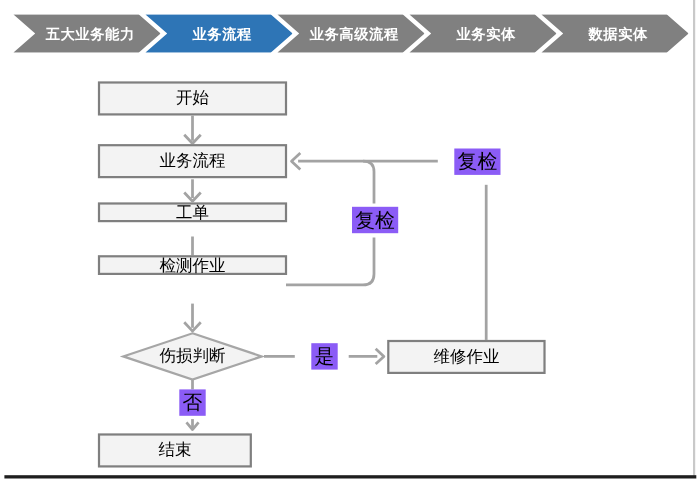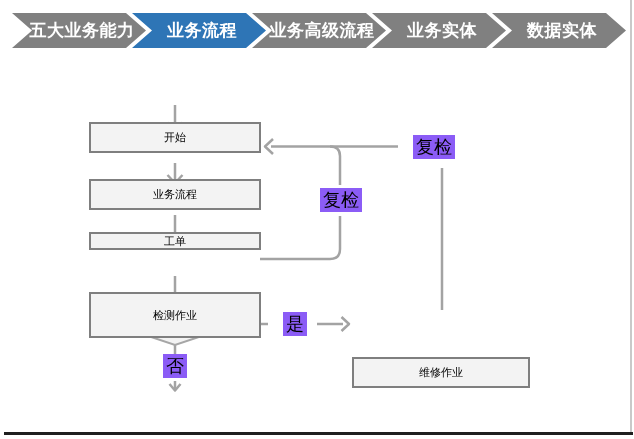--- a/index.html
+++ b/index.html
@@ -12,32 +12,32 @@
     width:634px;height:439px;background:#ffffff;overflow:hidden;
     font-family:"Liberation Sans","DejaVu Sans",sans-serif;
   }
   .stage{position:relative;width:634px;height:439px;background:#fff;}
 
   
   .breadcrumb{position:absolute;left:12px;top:13px;height:35px;display:flex;}
   .chev{
     flex:0 0 134px;height:35px;line-height:35px;text-align:center;
     background:var(--chevron-gray);color:var(--chevron-text);
-    font-size:17px;font-weight:bold;letter-spacing:.5px;
+    font-size:13px;font-weight:bold;letter-spacing:.5px;
     clip-path:polygon(0 0, calc(100% - 20px) 0, 100% 50%, calc(100% - 20px) 100%, 0 100%, 20px 50%);
     padding-left:6px;box-sizing:border-box;white-space:nowrap;
   }
   .chev + .chev{margin-left:-14px;}
   .chev.active{background:var(--chevron-active);}
 
   
   .node{
     position:absolute;background:var(--node-fill);border:2px solid var(--node-border);
     box-sizing:border-box;display:flex;align-items:center;justify-content:center;
-    font-size:11px;color:var(--text);white-space:nowrap;margin-top:48px;
+    font-size:15px;color:var(--text);white-space:nowrap;
   }
   .connectors{position:absolute;left:0;top:0;}
   .edge{stroke:var(--connector);stroke-width:2.5;fill:none;stroke-linejoin:round;}
   .diamond{fill:var(--node-fill);stroke:var(--diamond-border);stroke-width:2;}
   .elabel{
     position:absolute;transform:translate(-50%,-50%);font-size:18px;color:var(--text);
     background:#8b5cf6;padding:0 3px;white-space:nowrap;
   }
   .dlabel{
     position:absolute;transform:translate(-50%,-50%);font-size:15px;color:var(--text);
@@ -94,22 +94,23 @@
     </g>
     <g>
       <path class="edge" d="M442 168 V310"></path>
     </g>
     <polygon class="diamond" points="175,303 238,324 175,345 112,324"></polygon>
   </svg>
 
   <div class="node" style="left:89px;top:74px;width:172px;height:31px">开始</div>
   <div class="node" style="left:89px;top:131px;width:172px;height:31px">业务流程</div>
   <div class="node" style="left:89px;top:184px;width:172px;height:18px">工单</div>
-  <div class="node" style="left:89px;top:244px;width:172px;height:46px">检测作业</div>
-  <div class="node" style="left:352px;top:309px;width:178px;height:31px">维修作业</div>
+  <div class="node" style="left:89px;top:232px;width:172px;height:18px">检测作业</div>
+  <span class="dlabel" style="left:175px;top:324px">伤损判断</span>
+  <div class="node" style="left:352px;top:309px;width:144px;height:31px">维修作业</div>
   <div class="node" style="left:89px;top:394px;width:140px;height:31px">结束</div>
 
   <span class="elabel" style="left:341px;top:200px">复检</span>
   <span class="elabel" style="left:434px;top:147px">复检</span>
   <span class="elabel" style="left:295px;top:324px">是</span>
   <span class="elabel" style="left:175px;top:366px">否</span>
 
   <div class="right-border"></div>
   <div class="bottom-rule"></div>
 </div>

